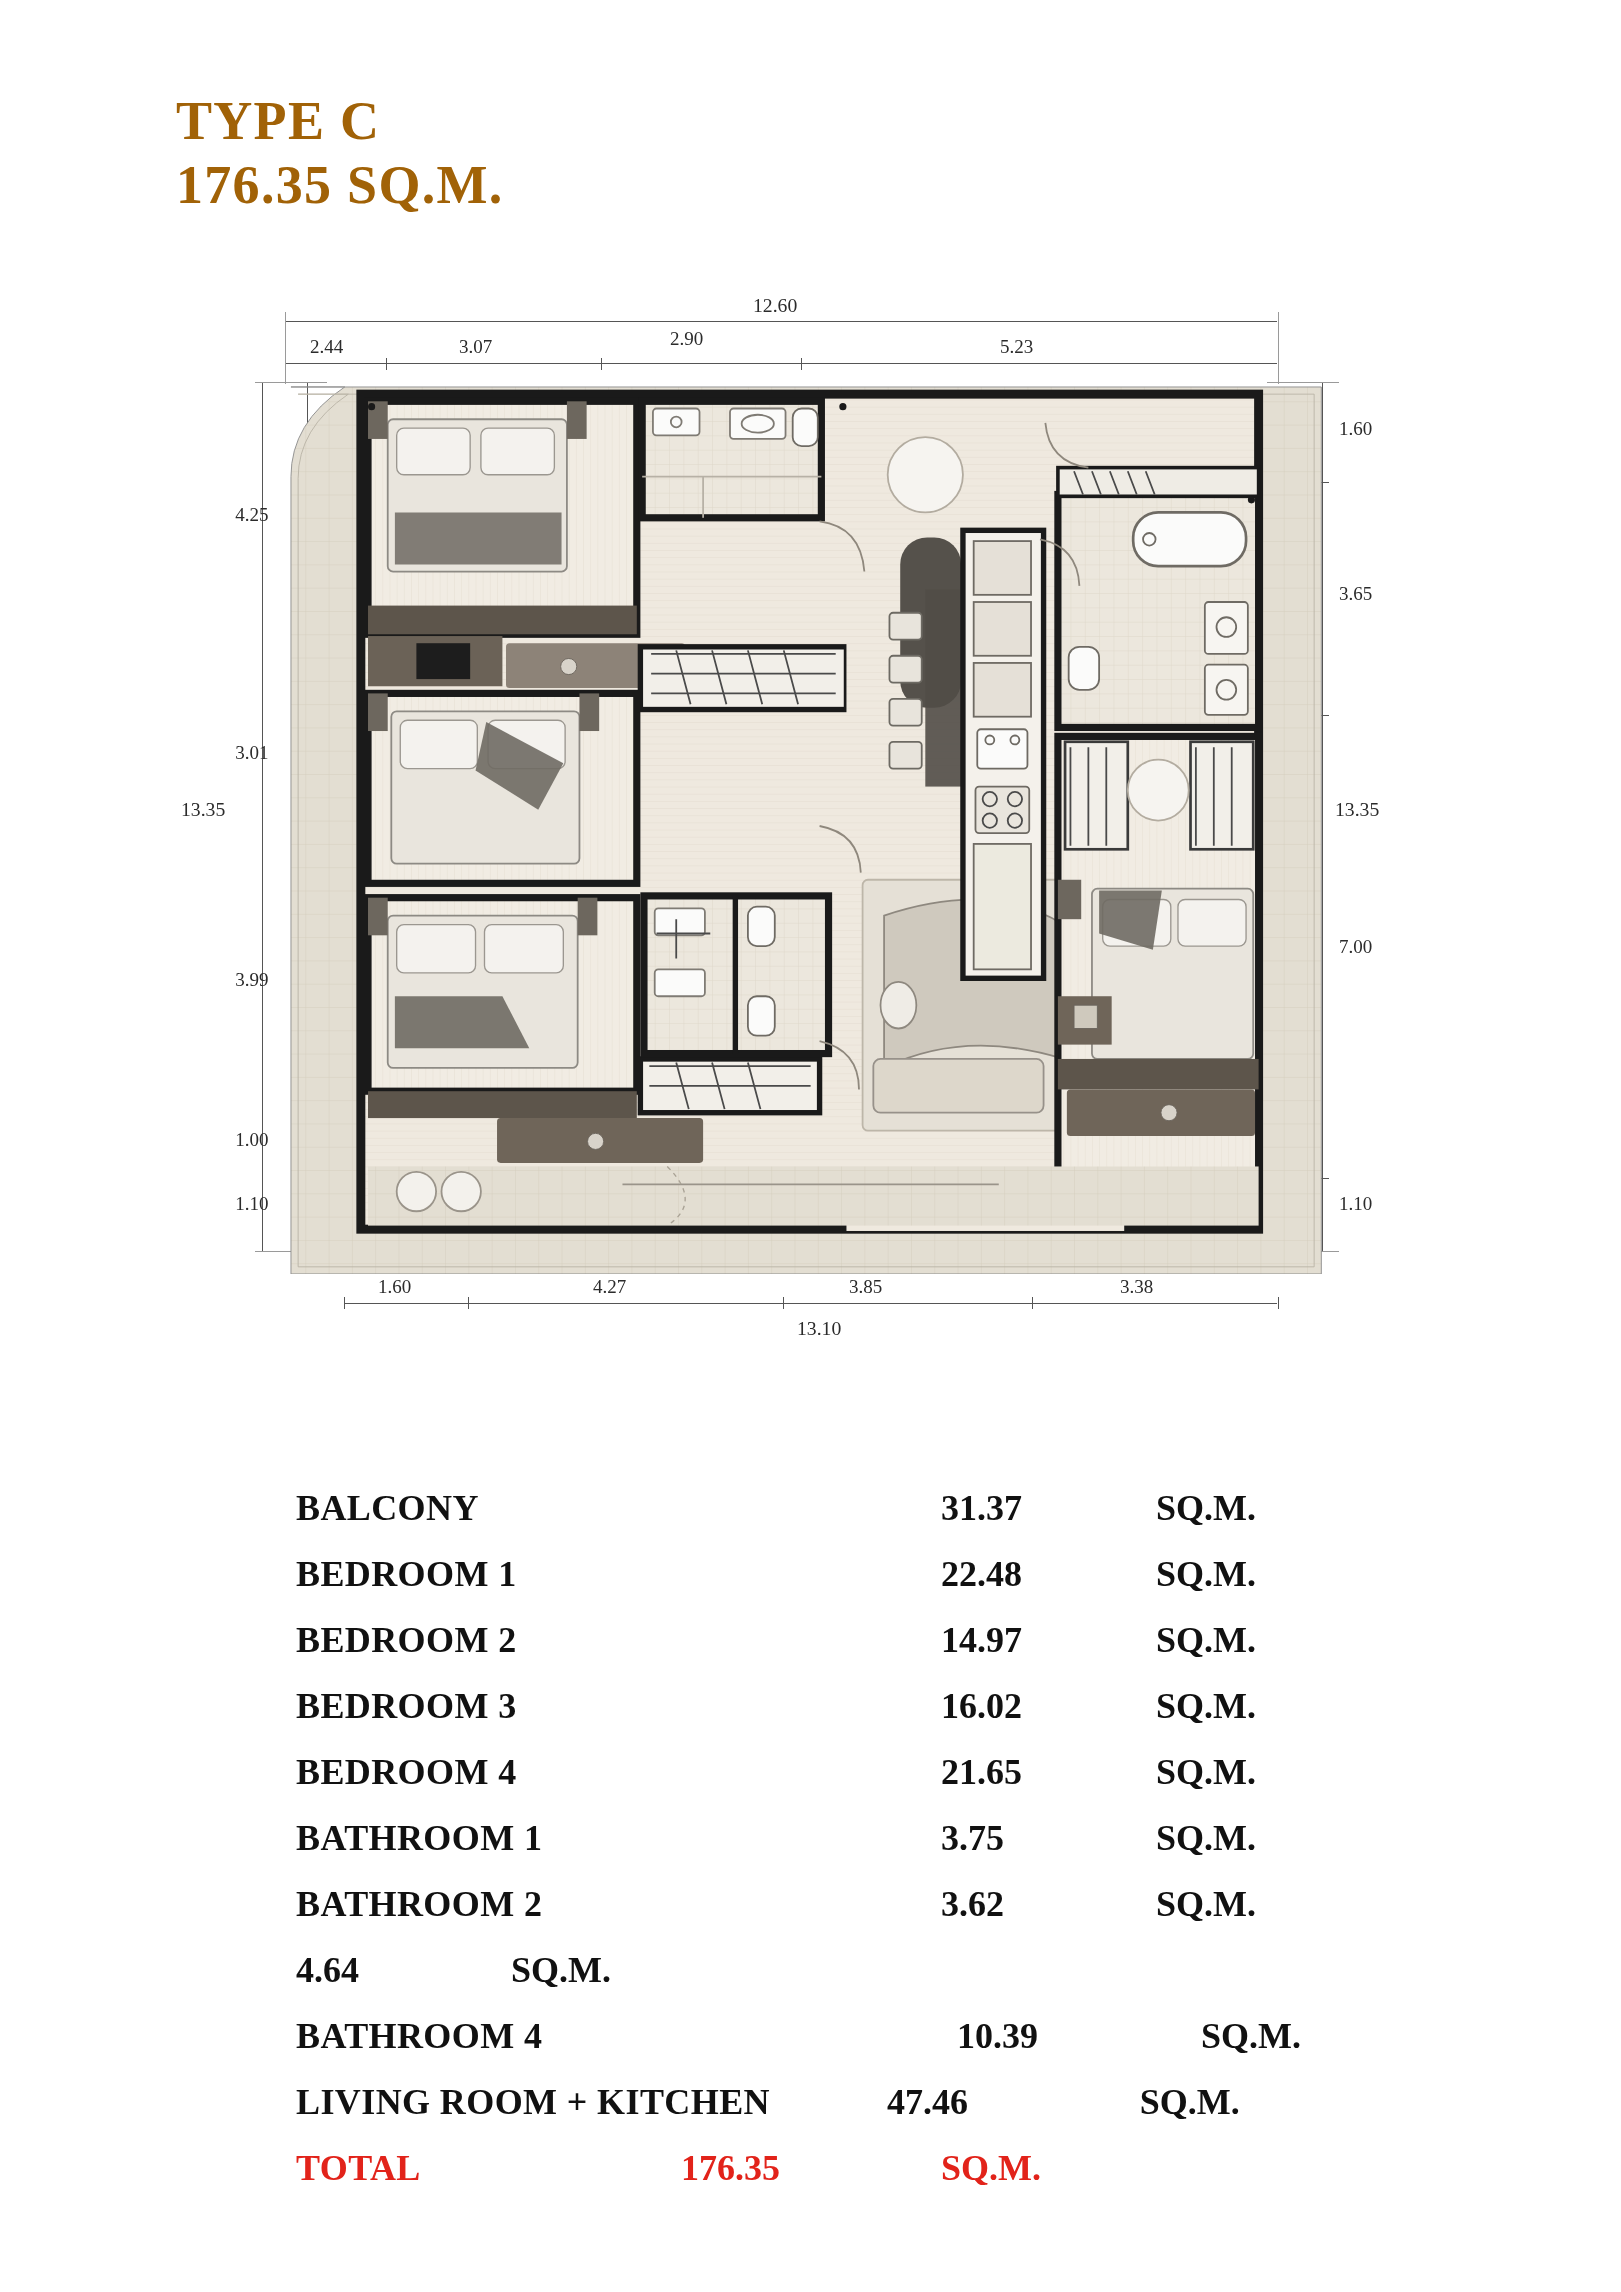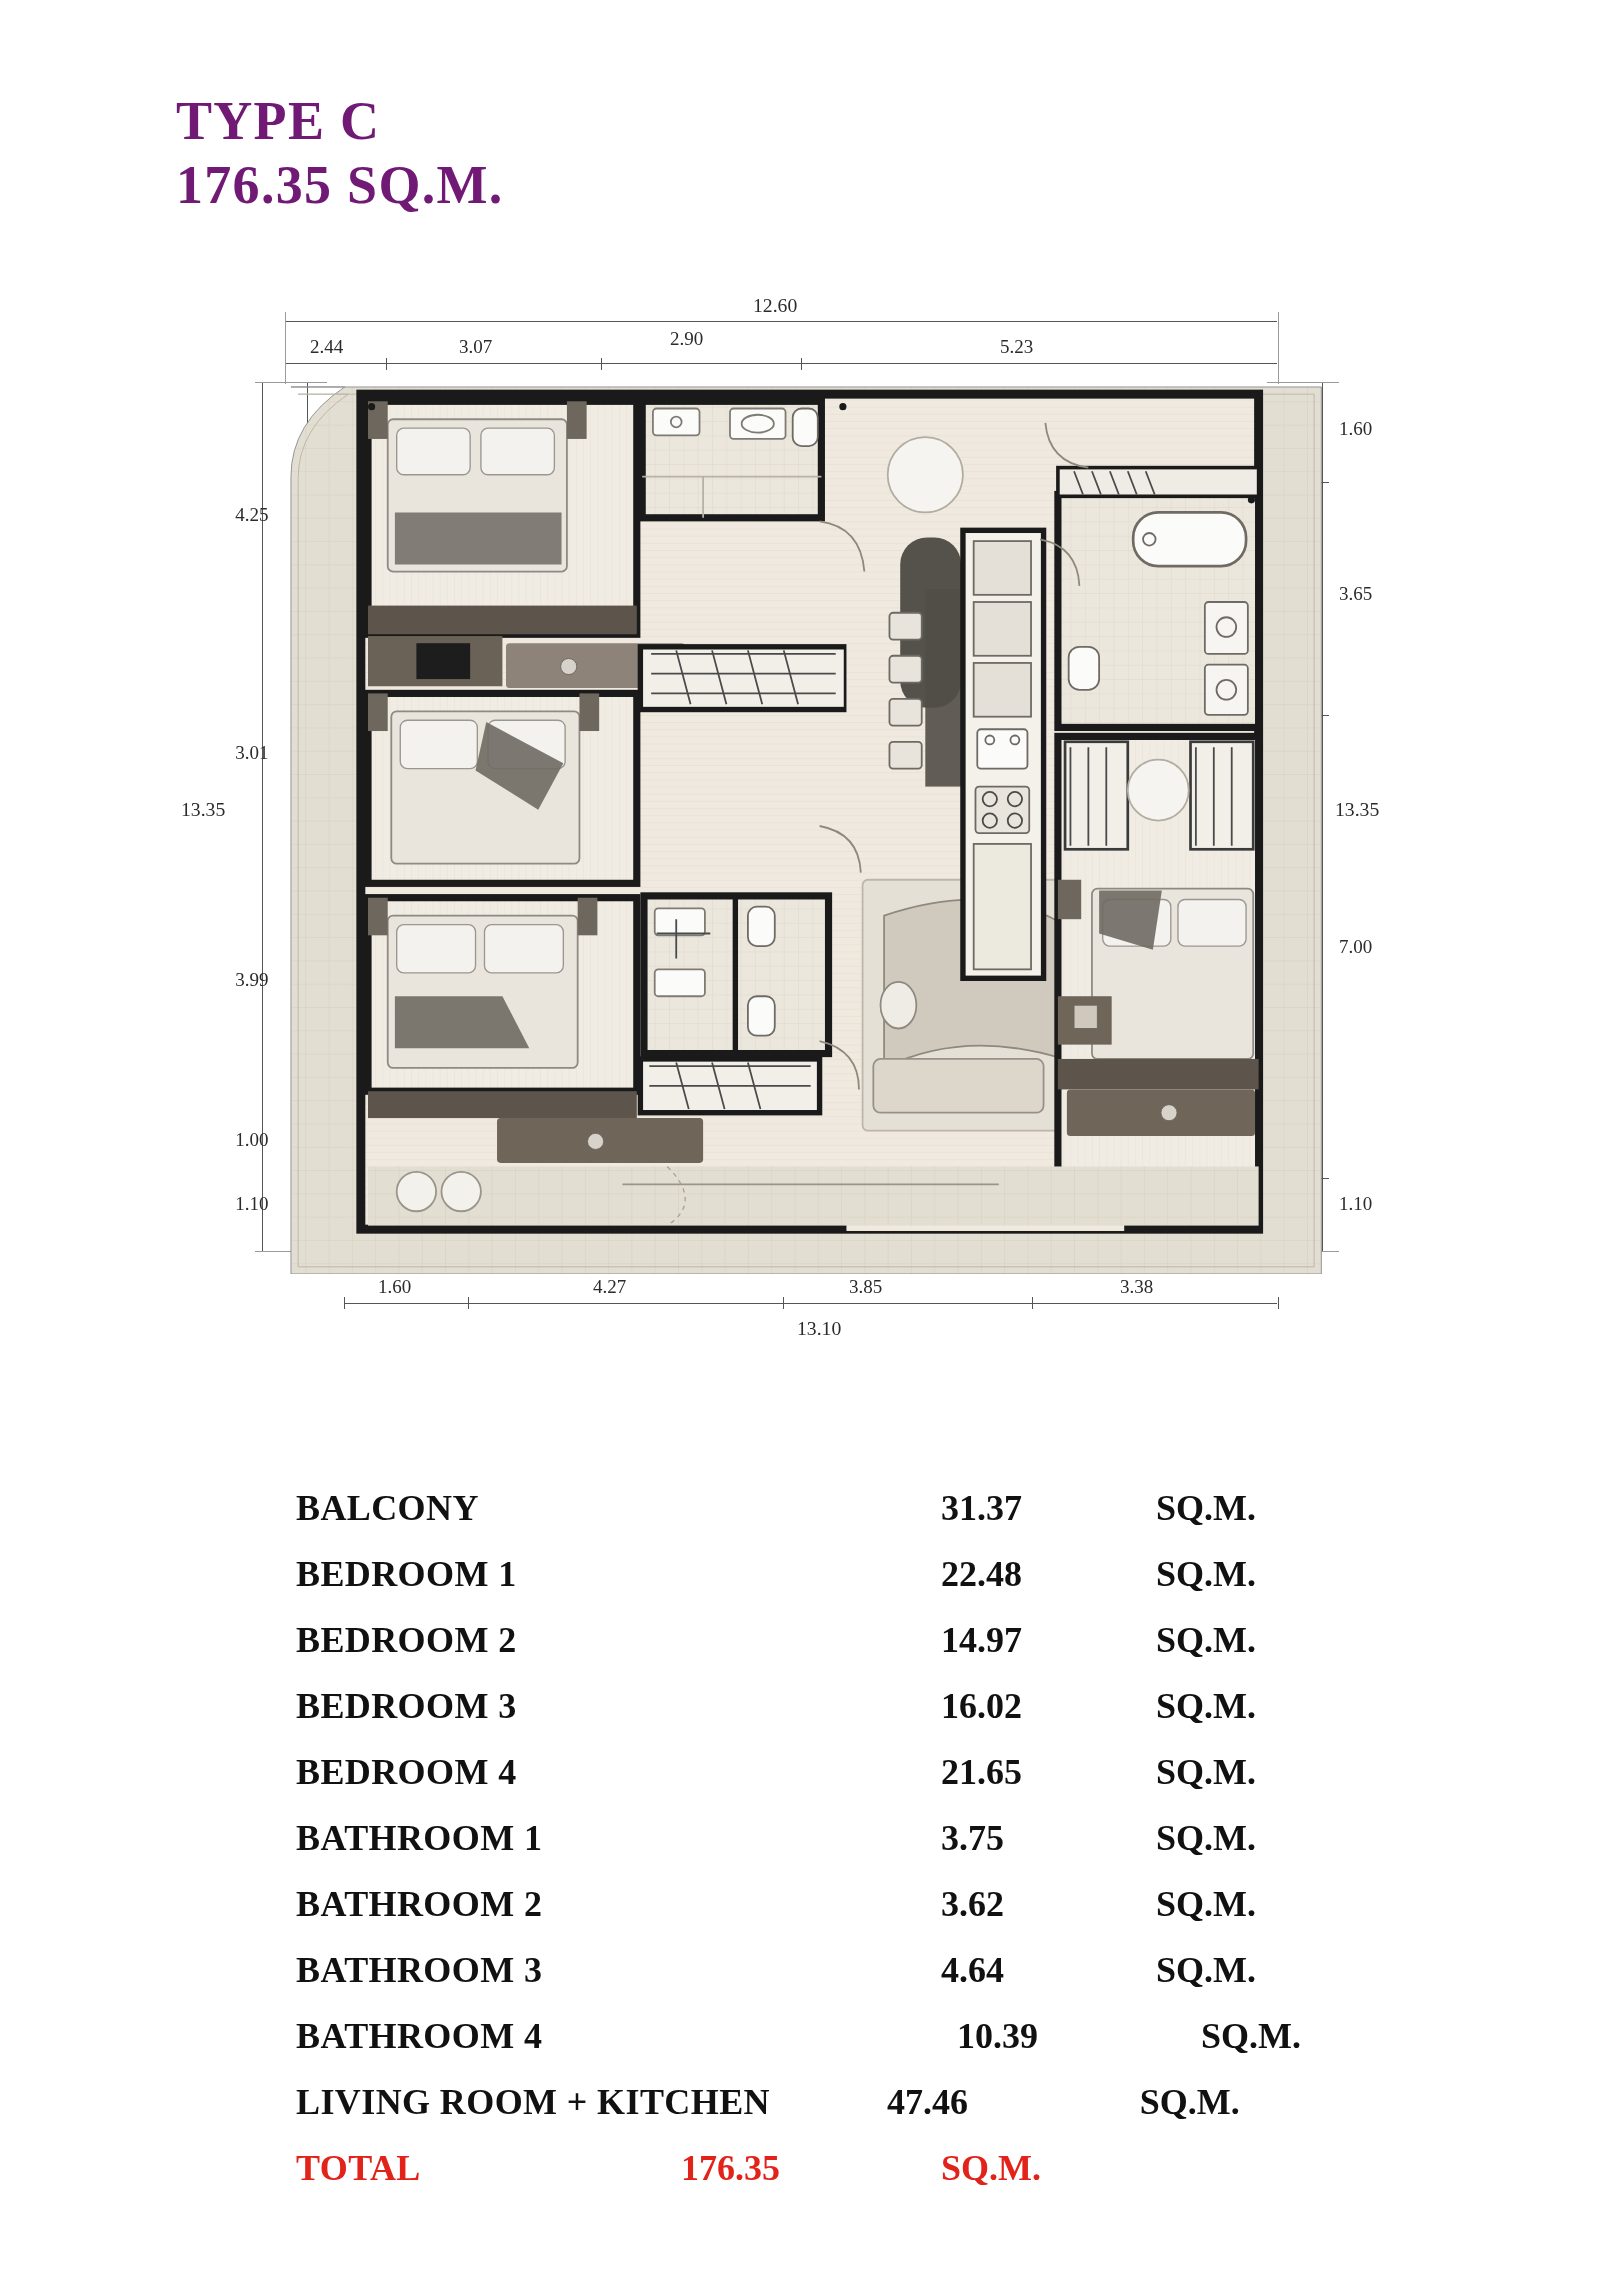--- a/index.html
+++ b/index.html
@@ -21,21 +21,21 @@
     position: absolute;
     left: 176px;
     top: 90px;
     line-height: 1.18;
   }
   #title-block .line {
     font-family: "Liberation Serif", serif;
     font-weight: bold;
     font-size: 54px;
     letter-spacing: 1.3px;
-    color: #701a75;
+    color: #a16207;
   }
 
   
   #plan-wrap {
     position: absolute;
     left: 228px;
     top: 296px;
     width: 1227px;
     height: 1137px;
   }
@@ -450,21 +450,20 @@
     <div class="unit">SQ.M.</div>
   </div>
 
   <div class="row">
     <div class="label">BATHROOM 2</div>
     <div class="value">3.62</div>
     <div class="unit">SQ.M.</div>
   </div>
 
   <div class="row">
-    <div class="label">BATHROOM 3</div>
     <div class="value">4.64</div>
     <div class="unit">SQ.M.</div>
   </div>
 
   <div class="row r-bath4">
     <div class="label">BATHROOM 4</div>
     <div class="value">10.39</div>
     <div class="unit">SQ.M.</div>
   </div>
 

